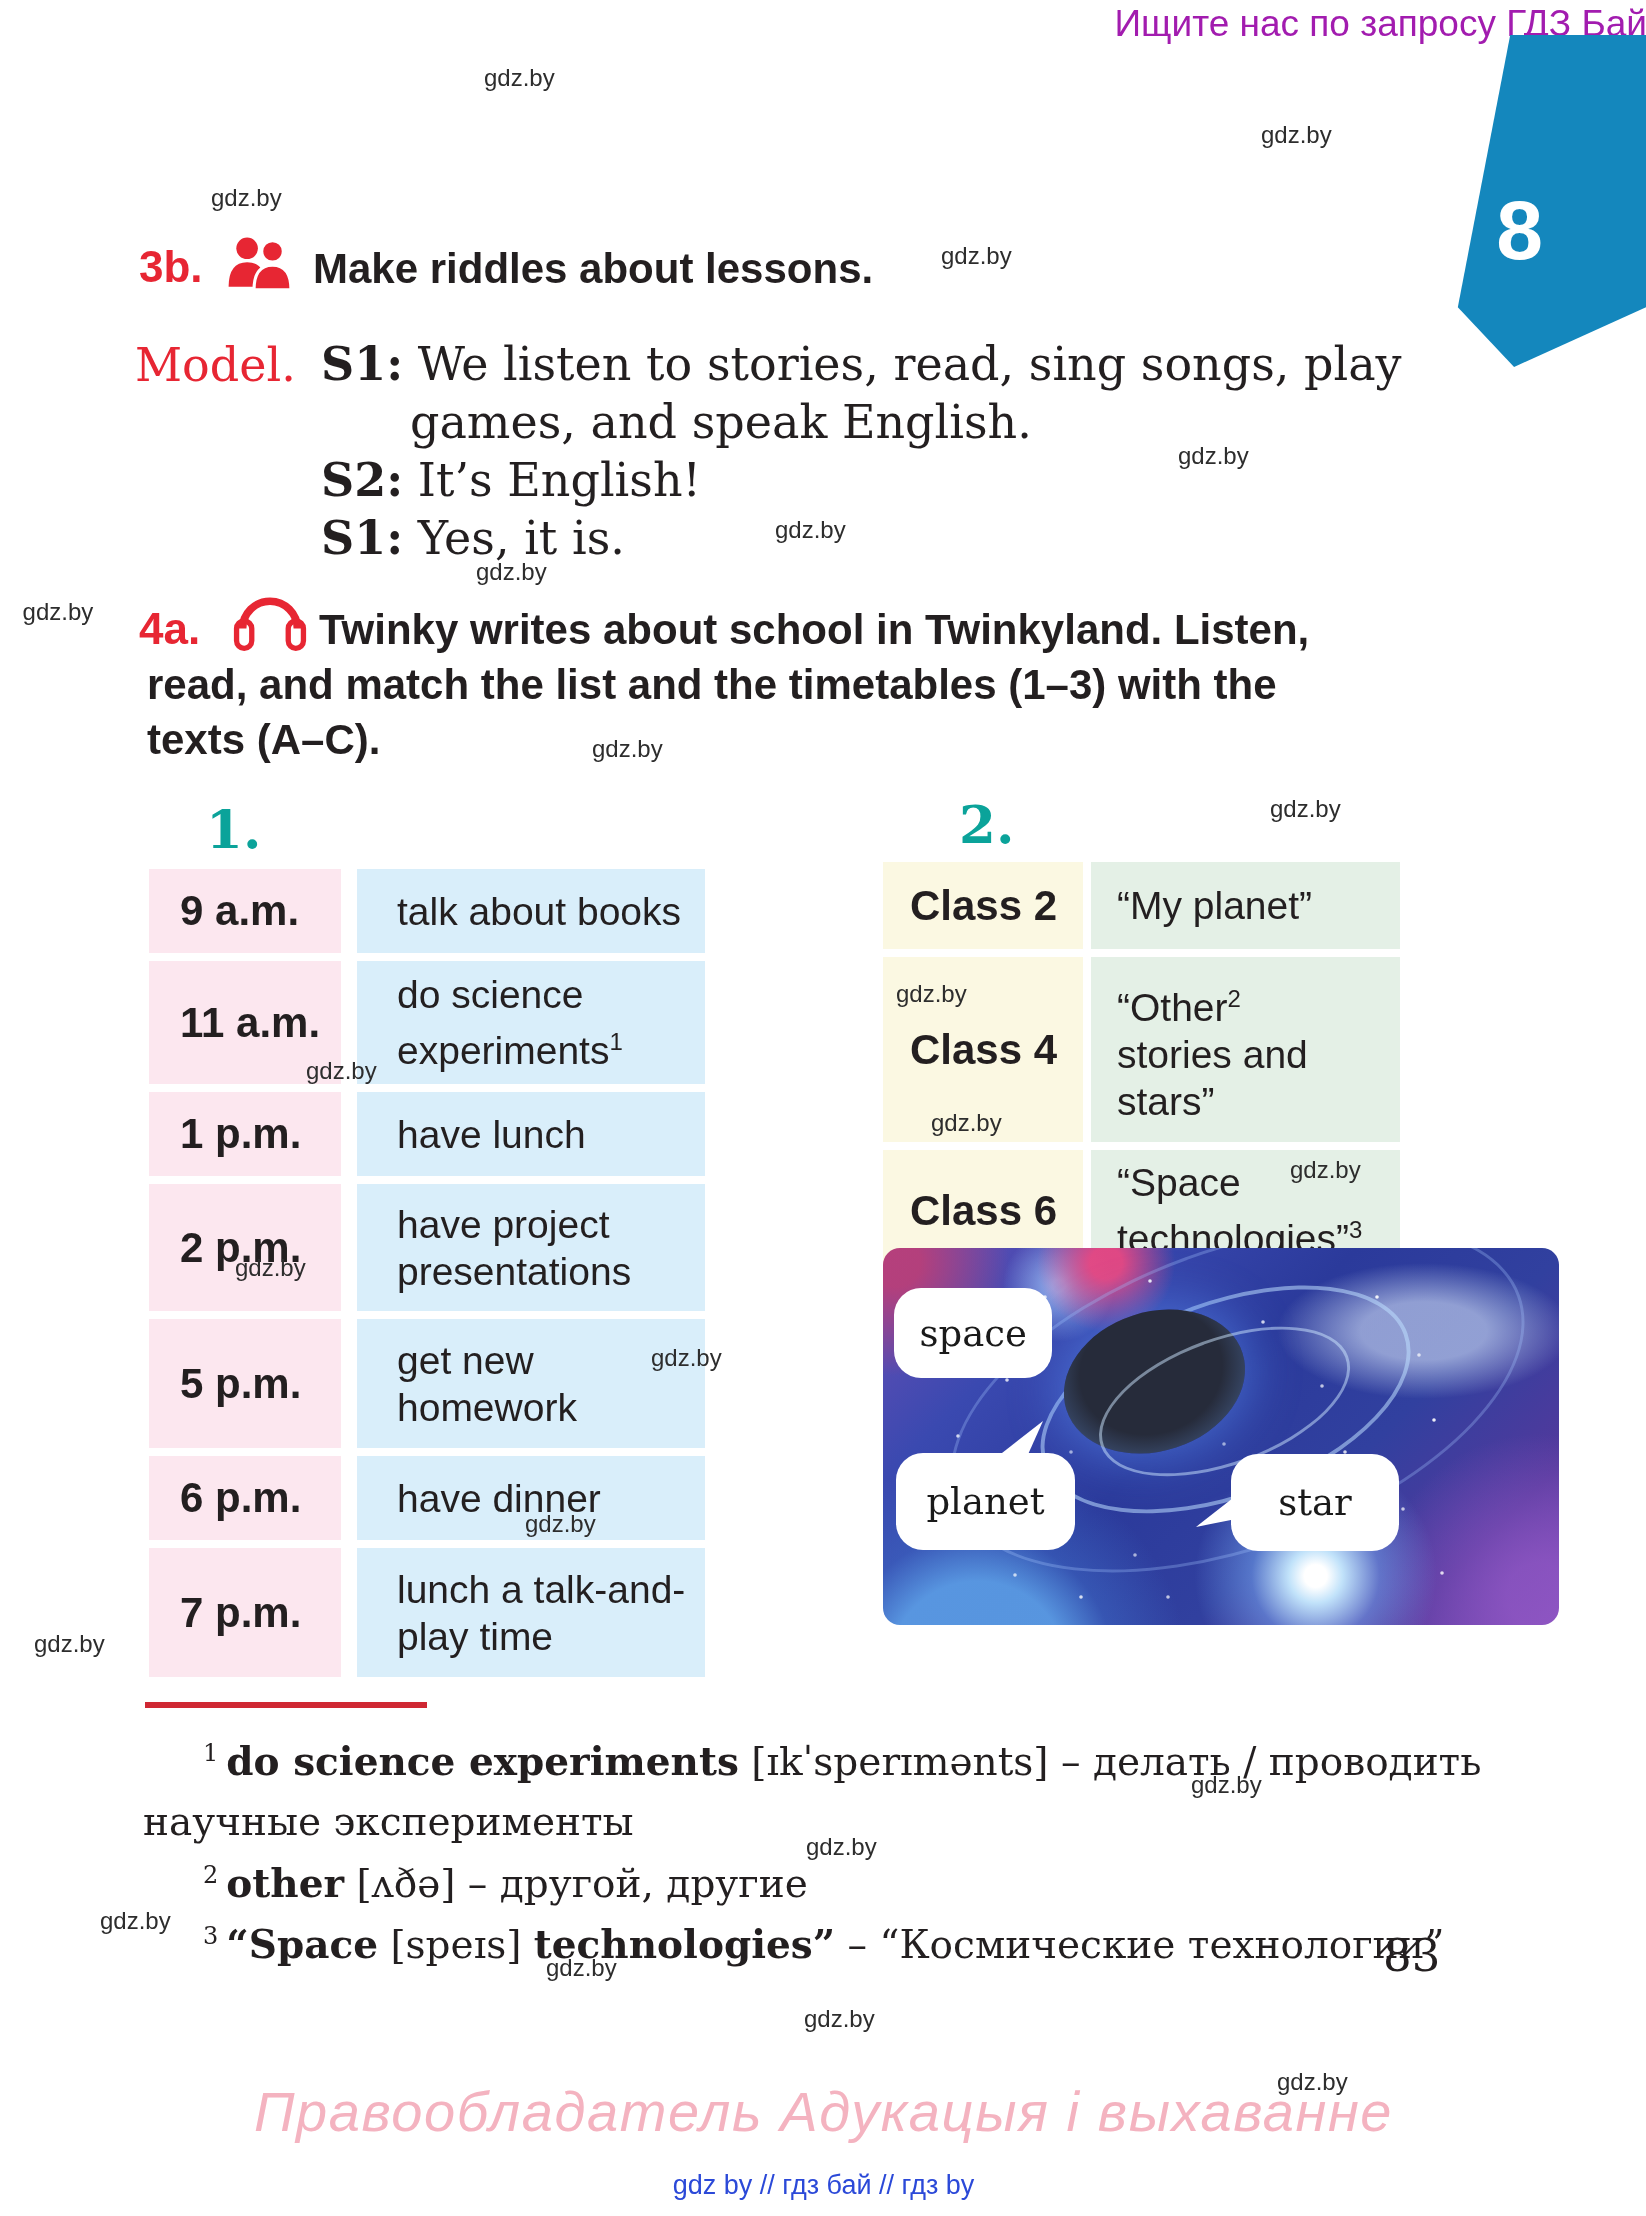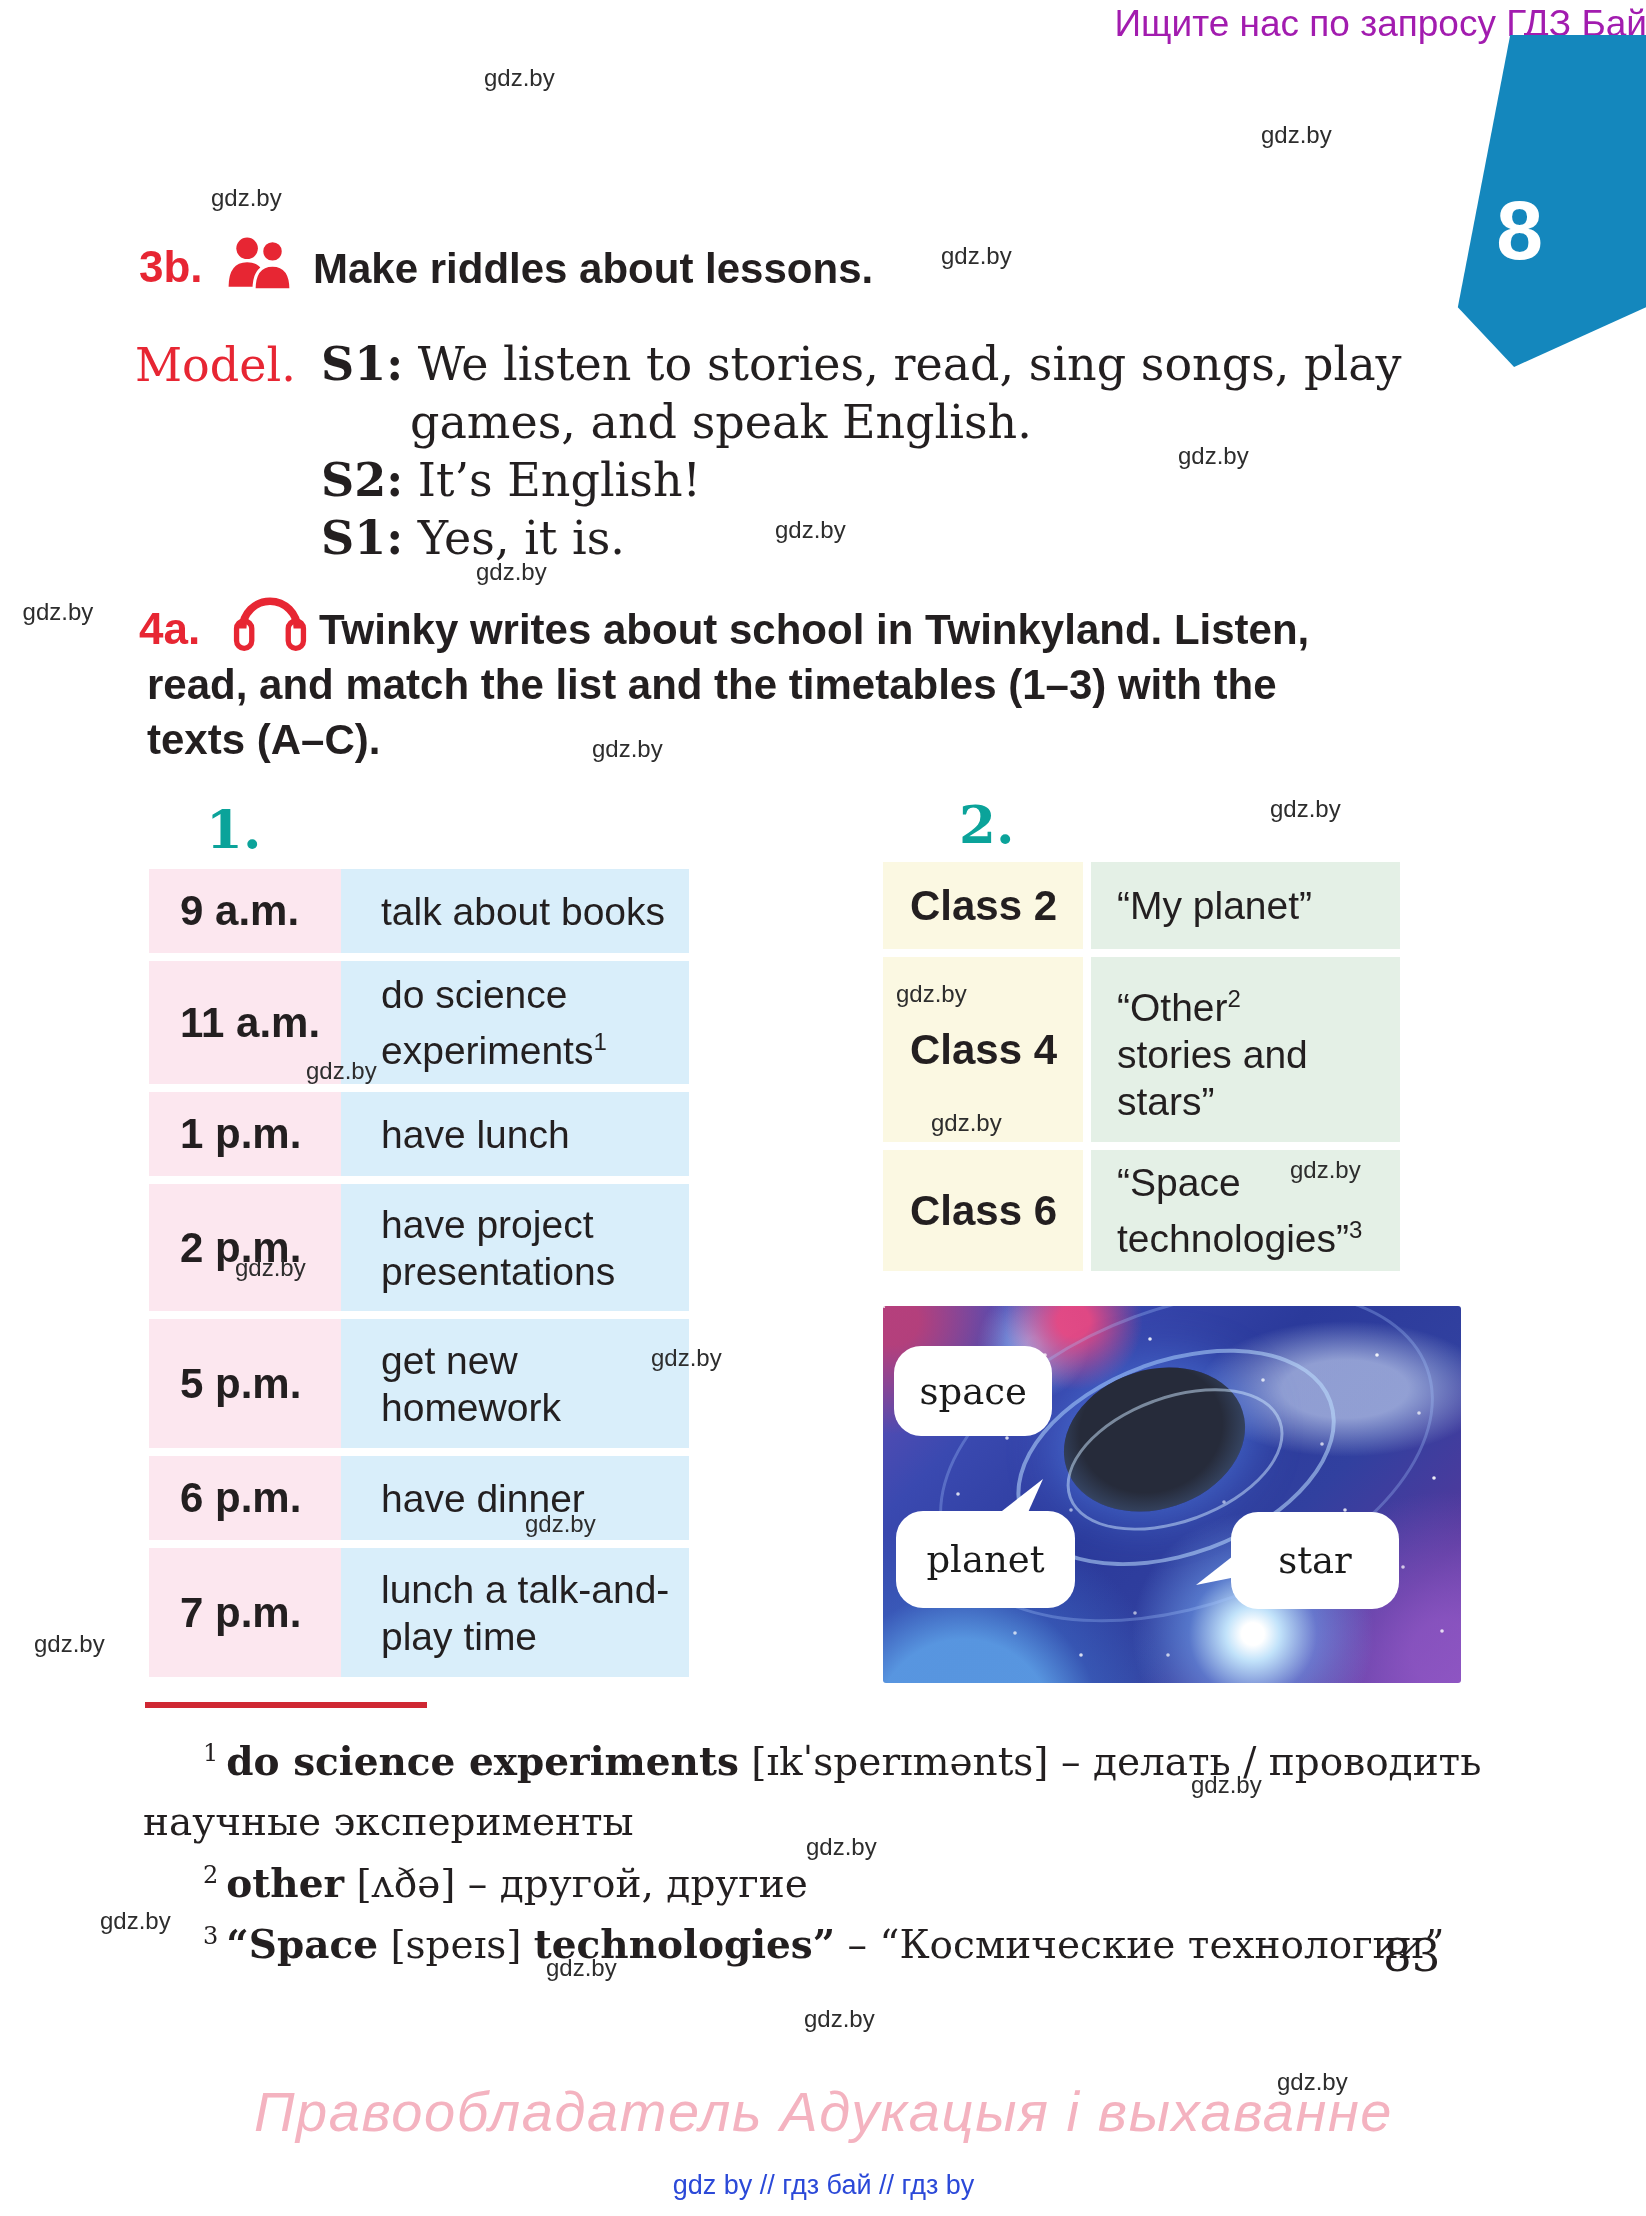--- a/index.html
+++ b/index.html
@@ -36,21 +36,21 @@
   #dialogue .sp:not(:empty){margin-right:14.5px;}
   #dialogue .mline.indent{padding-left:89px;}
 
   
   .tbl-label{position:absolute;font-family:"DejaVu Serif","Liberation Serif",serif;
              font-size:53px;font-weight:bold;color:#0ba39a;}
   .tbl{position:absolute;}
   .trow{display:flex;margin-bottom:8px;}
   .tcell{display:flex;flex-direction:column;justify-content:center;}
   .timecell{width:192px;background:#fce7ef;font-size:42px;font-weight:bold;
-            padding-left:31px;box-sizing:border-box;margin-right:0;}
+            padding-left:31px;box-sizing:border-box;margin-right:16px;}
   .actcell{width:348px;background:#d9eefa;font-size:39px;line-height:47px;
            padding-left:40px;box-sizing:border-box;}
   .clscell{width:200px;background:#fbf8e2;font-size:42px;font-weight:bold;
            padding-left:27px;box-sizing:border-box;margin-right:8px;}
   .topcell{width:309px;background:#e4f0e6;font-size:39px;line-height:47px;
            padding-left:26px;box-sizing:border-box;}
   .tl{display:block;}
   .tl sup{font-size:24px;}
   
   #table1 .trow:nth-child(1){height:84px;}
@@ -59,22 +59,22 @@
   #table1 .trow:nth-child(4){height:127px;}
   #table1 .trow:nth-child(5){height:129px;}
   #table1 .trow:nth-child(6){height:84px;}
   #table1 .trow:nth-child(7){height:129px;}
   
   #table2 .trow:nth-child(1){height:87px;}
   #table2 .trow:nth-child(2){height:185px;}
   #table2 .trow:nth-child(3){height:121px;}
 
   
-  #photo{position:absolute;left:883px;top:1306px;width:578px;height:377px;
-         border-radius:3px;overflow:hidden;
+  #photo{position:absolute;left:883px;top:1248px;width:676px;height:377px;
+         border-radius:17px;overflow:hidden;
          background:
           radial-gradient(circle at 64% 87%, #ffffff 0 11.3px, rgba(200,235,255,.95) 27px, rgba(130,185,255,.45) 64px, rgba(130,185,255,0) 121px),
           radial-gradient(circle at 33% 4%, rgba(232,72,130,.95) 0 16px, rgba(232,72,130,0) 69px),
           radial-gradient(circle at 2% 4%, rgba(200,60,110,.8) 0 24px, rgba(200,60,110,0) 113px),
           radial-gradient(circle at 26% 10%, rgba(170,205,255,.75) 0 6.4px, rgba(170,205,255,0) 56px),
           radial-gradient(ellipse 210px 97px at 80% 22%, rgba(225,238,255,.55) 0 30%, rgba(225,238,255,0) 70%),
           radial-gradient(circle at 14% 112%, rgba(95,165,235,.85) 0 89px, rgba(65,115,205,.45) 137px, rgba(65,115,205,0) 210px),
           radial-gradient(circle at 97% 92%, rgba(150,90,200,.7) 0 32px, rgba(150,90,200,0) 161px),
           linear-gradient(135deg,#6b4fb5 0%,#3a49b0 22%,#2b3a9b 45%,#31409f 65%,#53399c 85%,#7b49b5 100%);}
   #photo .ring{position:absolute;border-radius:50%;transform:rotate(-20deg);}

